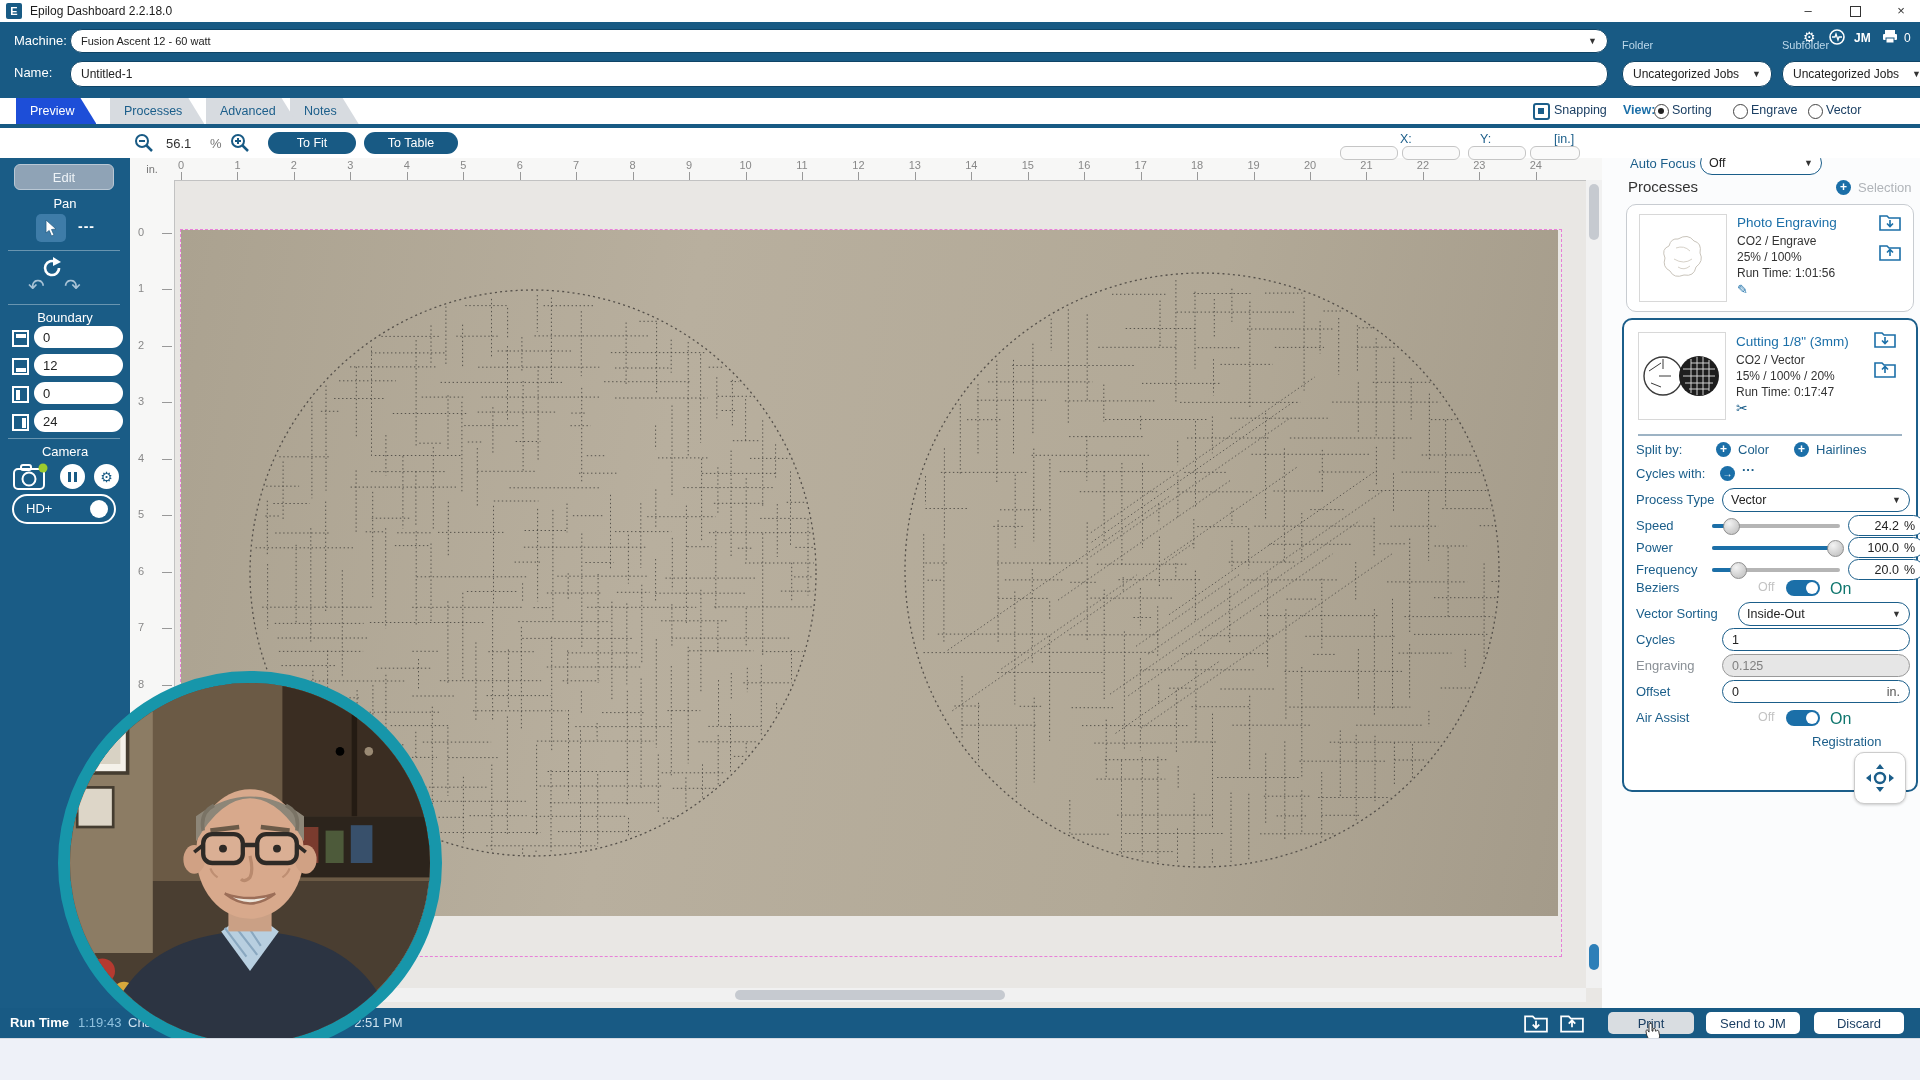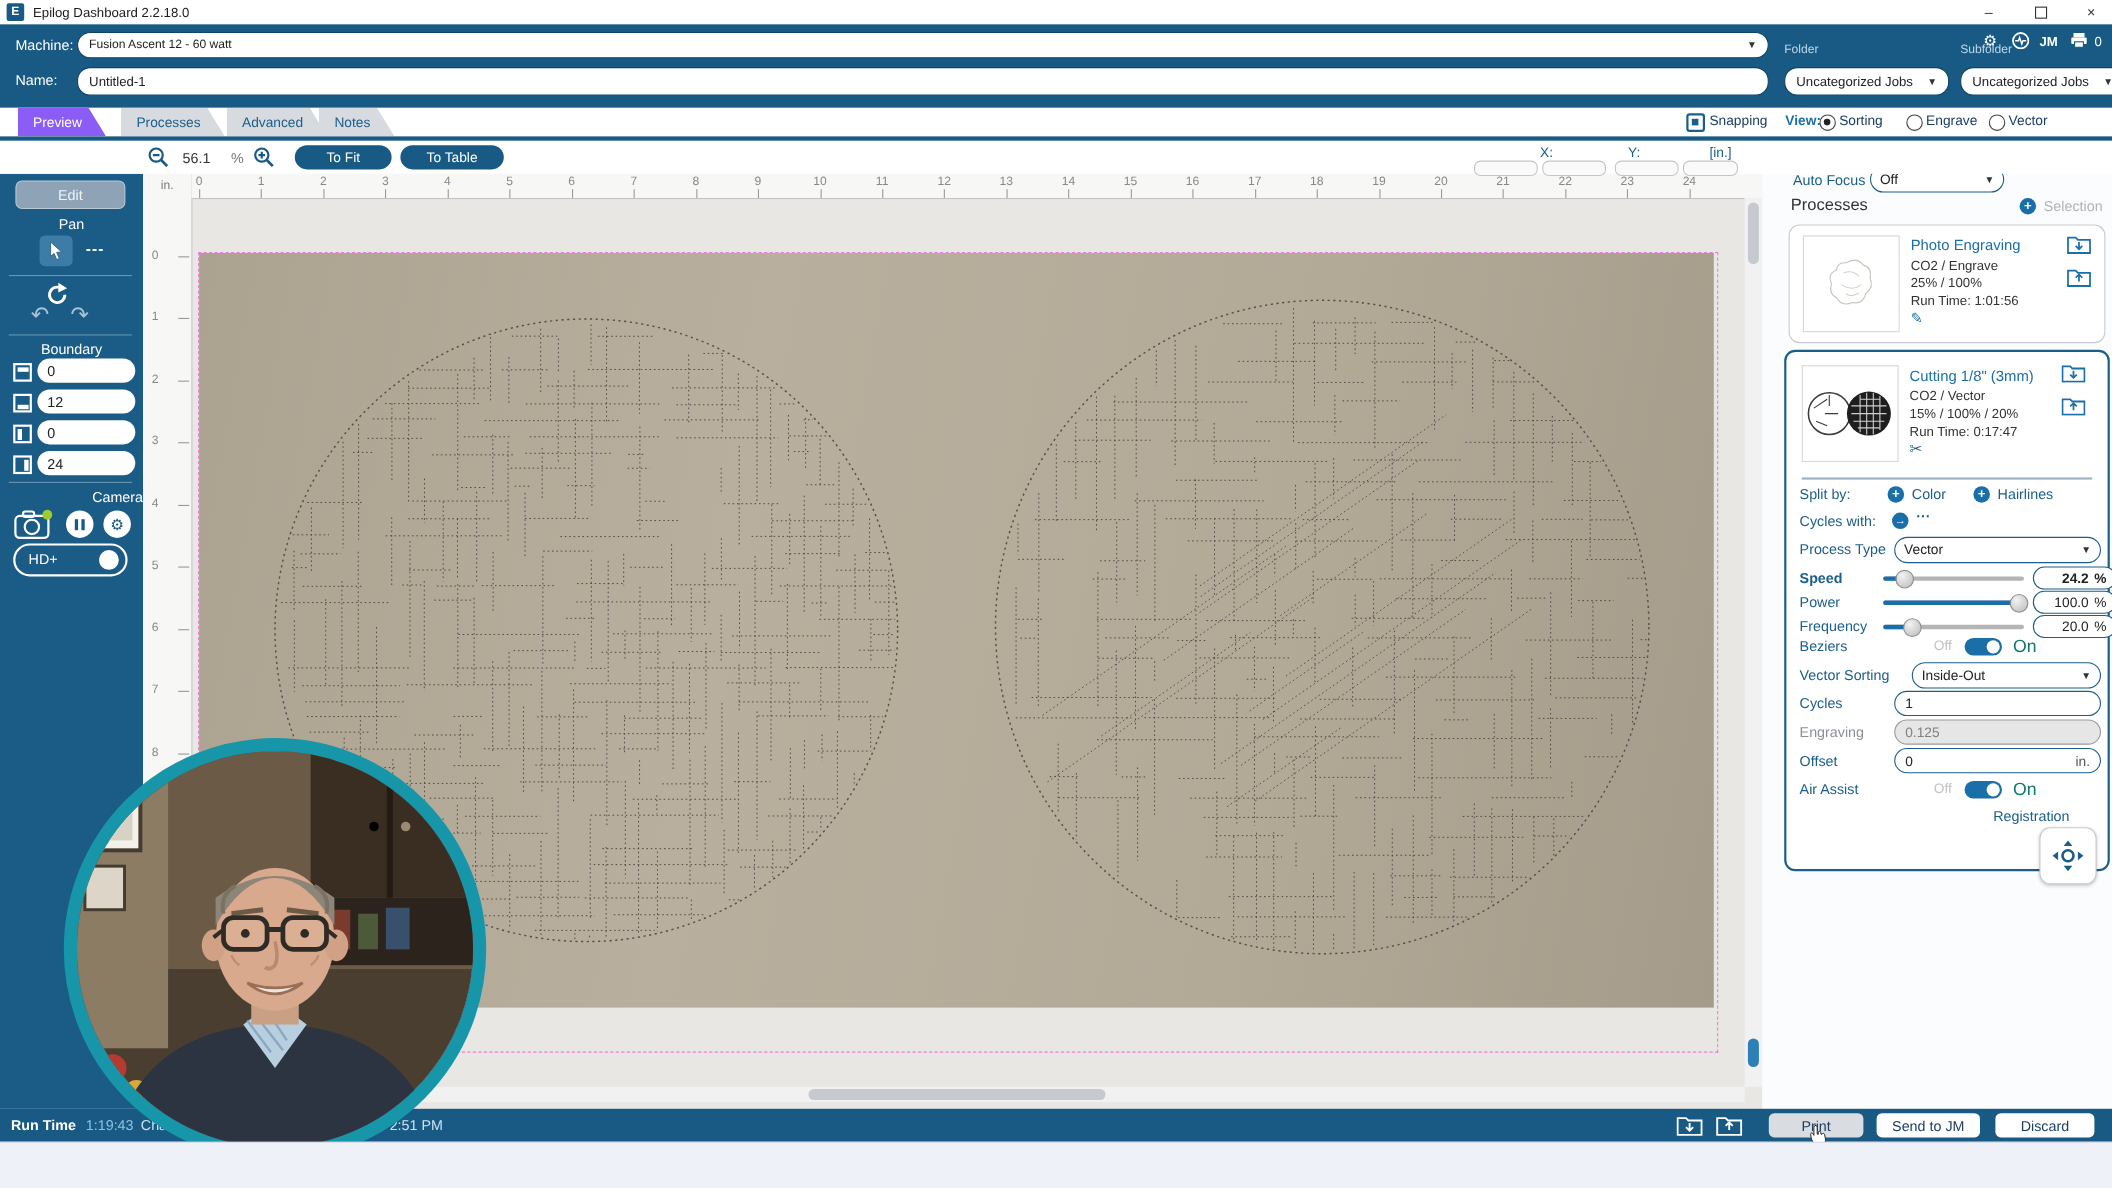--- a/index.html
+++ b/index.html
@@ -20,21 +20,21 @@
              font-size:11px;color:#222;padding:0 10px;display:flex;align-items:center;justify-content:space-between}
   .hdr-sublabel{position:absolute;color:#bcd8ea;font-size:11px}
   .caret{color:#333;font-size:9px}
   .hdr-ico{position:absolute;top:7px;color:#fff}
   
   #tabstrip{position:absolute;left:0;top:98px;width:1920px;height:26px;background:#ffffff;z-index:4}
   #bluebar{position:absolute;left:0;top:124px;width:1920px;height:4px;background:#185a84;z-index:4}
   .tab{position:absolute;top:0;height:26px;font-size:12.5px;display:flex;align-items:center;padding:0 22px 0 14px;
        clip-path:polygon(0 0,calc(100% - 16px) 0,100% 100%,0 100%)}
   .tab.inactive{background:#d7dbe0;color:#1b5e8a}
-  .tab.active{background:#8b5cf6;color:#fff}
+  .tab.active{background:#1d4ed8;color:#fff}
   .chk{position:absolute;width:13px;height:13px;border:2px solid #1b5e8a;border-radius:3px;background:#fff}
   .chk i{position:absolute;left:2.5px;top:2.5px;width:6px;height:6px;background:#1b5e8a}
   .radio{position:absolute;width:13px;height:13px;border:1.5px solid #444;border-radius:50%;background:#fff}
   .radio.sel i{position:absolute;left:2.5px;top:2.5px;width:6px;height:6px;border-radius:50%;background:#222}
   .ts-label{position:absolute;top:5px;font-size:12.5px;color:#1b3f63}
   
   #toolbar{position:absolute;left:0;top:128px;width:1920px;height:30px;background:#fff;z-index:4}
   .pillbtn{position:absolute;top:4px;height:22px;background:#185a84;color:#fff;font-size:12.5px;border-radius:11px;
            display:flex;align-items:center;justify-content:center}
   .xy-box{position:absolute;top:18px;height:12px;background:#fafafa;border:1px solid #c5c5c5;border-radius:6px}
@@ -239,21 +239,21 @@
       <div class="bnd-ico" style="top: 228px;">
         <i style="left:1.5px;top:1.5px;bottom:1.5px;width:4px"></i>
       </div>
       <div class="sb-input" style="top: 224px;">0</div>
       <div class="bnd-ico" style="top: 256px;">
         <i style="right:1.5px;top:1.5px;bottom:1.5px;width:4px"></i>
       </div>
       <div class="sb-input" style="top: 252px;">24</div>
     </div>
   <div class="sb-div" style="top:280px"></div>
-  <div class="abs" style="left:0;top:286px;width:130px;text-align:right;font-size:13px">Camera</div>
+  <div class="abs" style="left:0;top:286px;width:130px;text-align:center;font-size:13px">Camera</div>
   <div class="abs" style="left:12px;top:304px">
     <svg width="36" height="30" viewBox="0 0 36 30">
       <rect x="2" y="7" width="30" height="20" rx="4" fill="none" stroke="#fff" stroke-width="2"></rect>
       <circle cx="17" cy="17" r="6.5" fill="none" stroke="#fff" stroke-width="2"></circle>
       <rect x="9" y="3" width="10" height="5" rx="2" fill="none" stroke="#fff" stroke-width="2"></rect>
       <circle cx="31" cy="6" r="4.5" fill="#9ccc2e"></circle>
       </svg>
   </div>
   <div class="circbtn" style="left:60px;top:306px">
     <span style="display:flex;gap:3px">
@@ -518,21 +518,21 @@
   <div class="pluscirc" style="left:118px;top:338px;line-height:15px;font-size:10px">→</div>
   <span class="rp-label" style="left:140px;top:334px;font-weight:bold">···</span>
 
   <span class="rp-label" style="left:34px;top:364px">Process Type</span>
   <div class="dd" style="left:120px;top:360px;width:170px">
     <span>Vector</span>
     <span class="caret">▼</span>
   </div>
 
   <div id="sliders-holder">
-      <div class="slider-row" style="top: 388px; font-weight: bold;">
+      <div class="slider-row" style="top: 388px;">
         <span class="sl-label">Speed</span>
         <div class="sl-track">
           <div class="sl-fill" style="width:15%"></div>
           <div class="sl-knob" style="left:calc(15% - 8px)"></div>
         </div>
         <div class="sl-pill">
           <span>24.2</span>
           <span>%</span>
         </div>
       </div>

